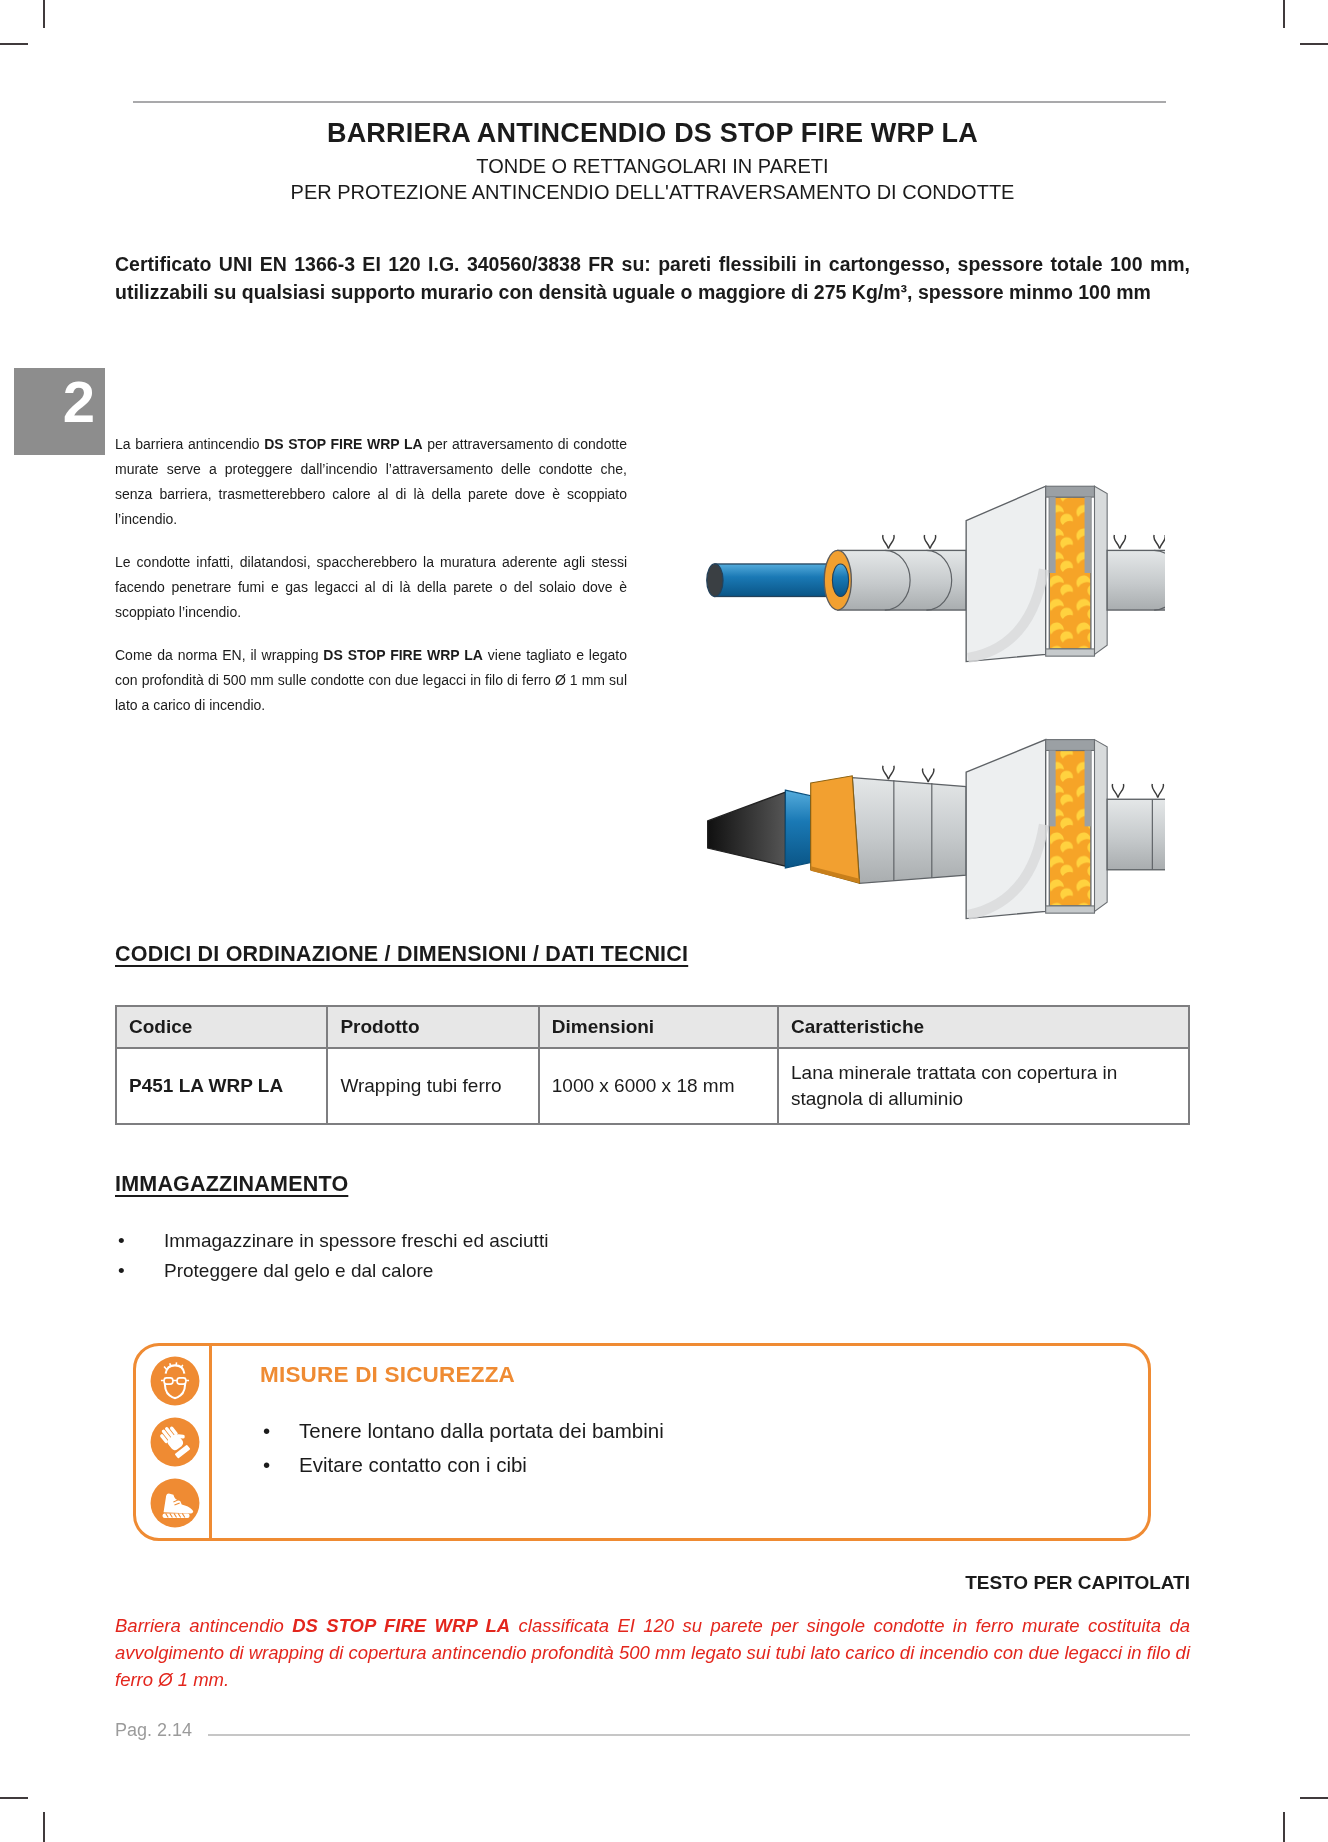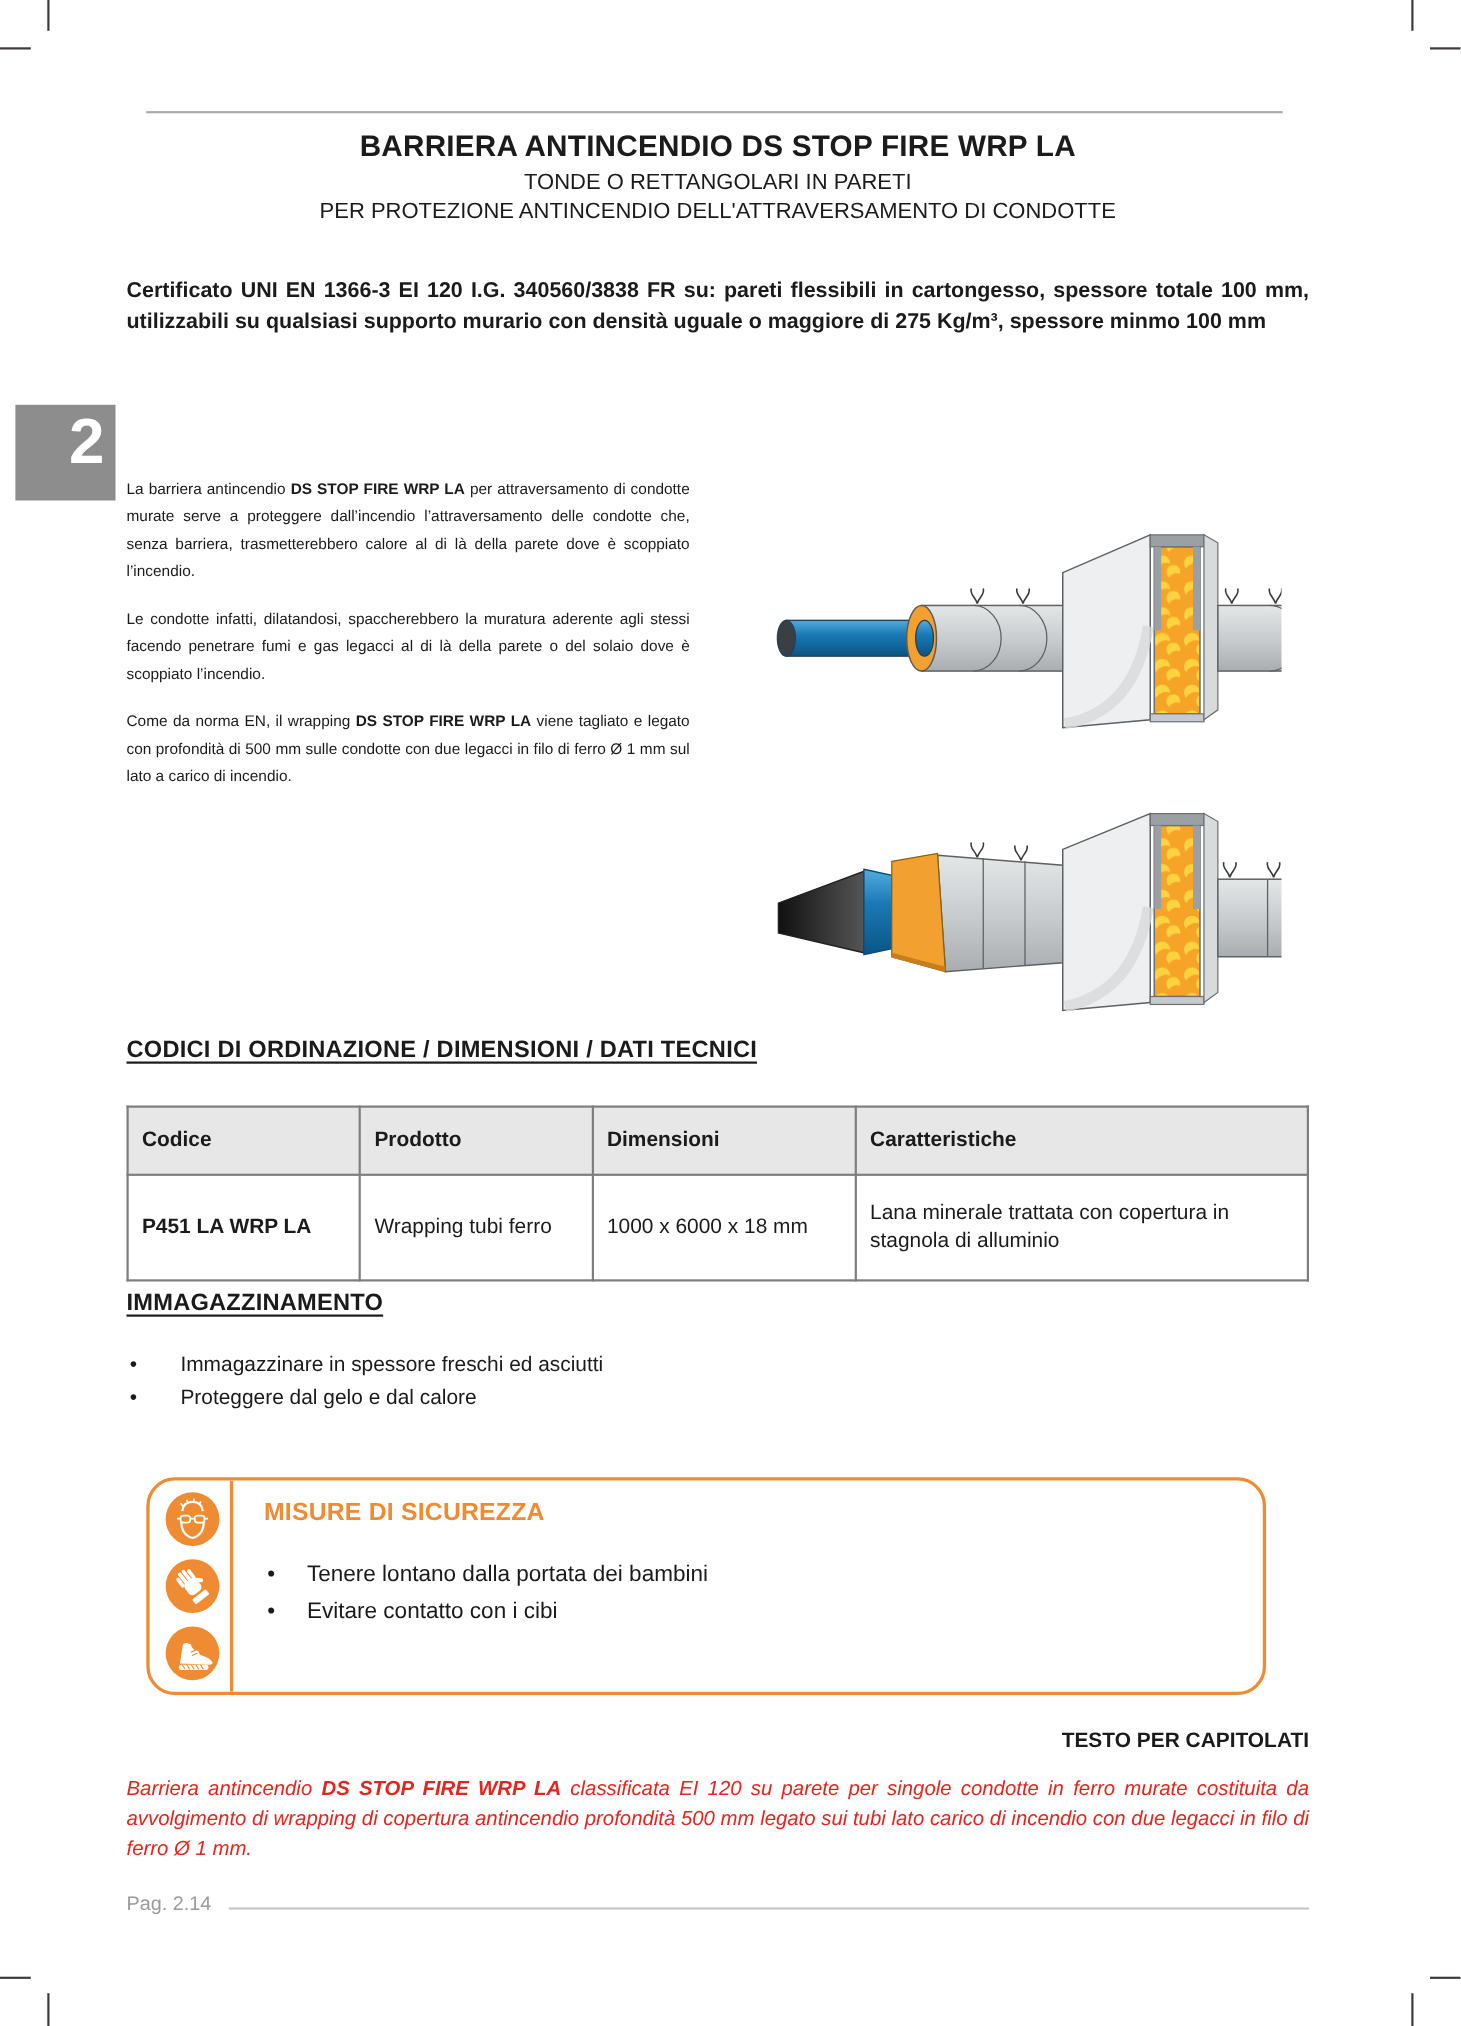--- a/index.html
+++ b/index.html
@@ -23,31 +23,31 @@
   .textcol{width:512px;font-size:14px;line-height:25px;text-align:justify;}
   .textcol p{margin:0 0 18px;}
   .figcol{flex:1;display:flex;flex-direction:column;align-items:center;padding-left:42px;box-sizing:border-box;}
   .fig{display:block;}
   .fig2{margin-top:22px;}
   .sechead{position:absolute;left:0;margin:0;font-size:21.5px;font-weight:bold;
            text-decoration:underline;text-decoration-thickness:2px;text-underline-offset:4px;letter-spacing:.2px;}
   .pos-codici{top:942px;}
   .pos-immag{top:1172px;}
   .dtable{position:absolute;top:1005px;left:0;width:100%;border-collapse:collapse;font-size:19px;}
-  .dtable th,.dtable td{border:2px solid #7e7e80;padding:16px 12px;text-align:left;vertical-align:middle;}
+  .dtable th,.dtable td{border:2px solid #7e7e80;padding:6px 12px;text-align:left;vertical-align:middle;}
   .dtable th{background:#e7e7e7;font-weight:bold;height:28px;}
   .dtable td{height:62px;}
   .cell-code{font-weight:bold;}
   .cell-char{text-align:justify;line-height:26px;}
   .bullets{position:absolute;top:1226px;left:0;margin:0;padding:0;list-style:none;
            font-size:19px;line-height:30px;}
   .bullets li{display:flex;}
   .blt{width:46px;flex:none;padding-left:3px;}
   .safety{position:absolute;top:1343px;left:18px;width:1018px;height:198px;box-sizing:border-box;
-          border:3.5px solid var(--accent,#EF8B33);border-radius:26px;background:#fff;display:flex;overflow:hidden;}
+          border:3.5px solid var(--accent,#EF8B33);border-radius:26px;background:#fff;display:flex;overflow:hidden;gap:20px;}
   .safety-icons{width:76px;flex:none;border-right:3.5px solid var(--accent,#EF8B33);box-sizing:border-box;
                 display:flex;flex-direction:column;align-items:center;justify-content:space-between;padding:9px 0 9px 4px;}
   .safety-main{flex:1;padding:10px 28px;box-sizing:border-box;}
   .safety-title{margin:6px 0 0;color:var(--accent,#EF8B33);font-size:22.5px;font-weight:bold;letter-spacing:.2px;}
   .safety-bullets{margin:26px 0 0;padding:0;list-style:none;font-size:20.5px;line-height:34px;}
   .safety-bullets li{display:flex;}
   .safety-bullets .blt{width:36px;}
   .caphead{position:absolute;top:1572px;left:0;width:100%;margin:0;text-align:right;
            font-size:19px;font-weight:bold;}
   .redpara{position:absolute;top:1612px;left:0;width:100%;margin:0;color:var(--alert,#E3261D);

